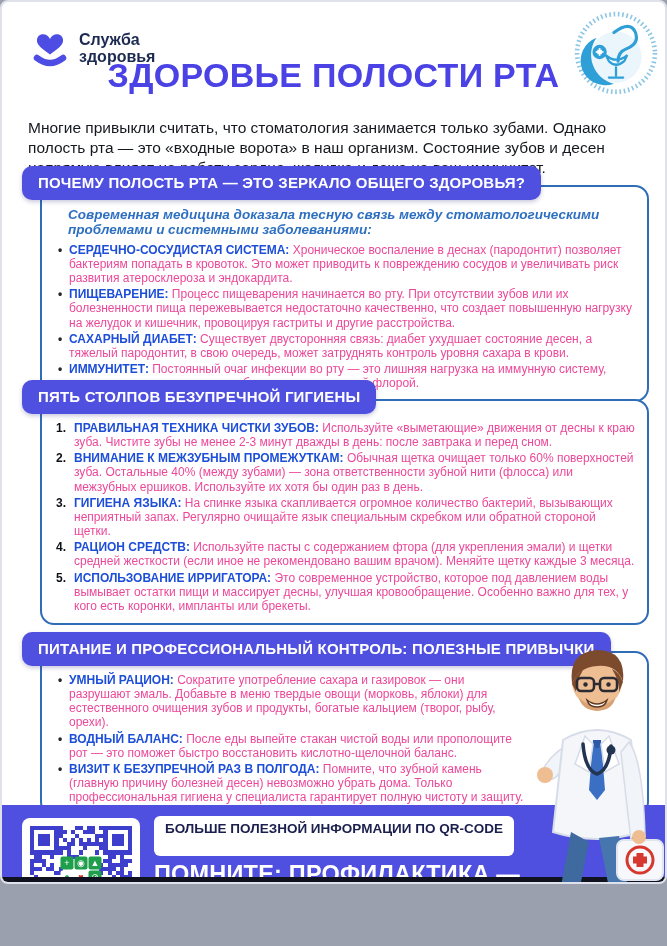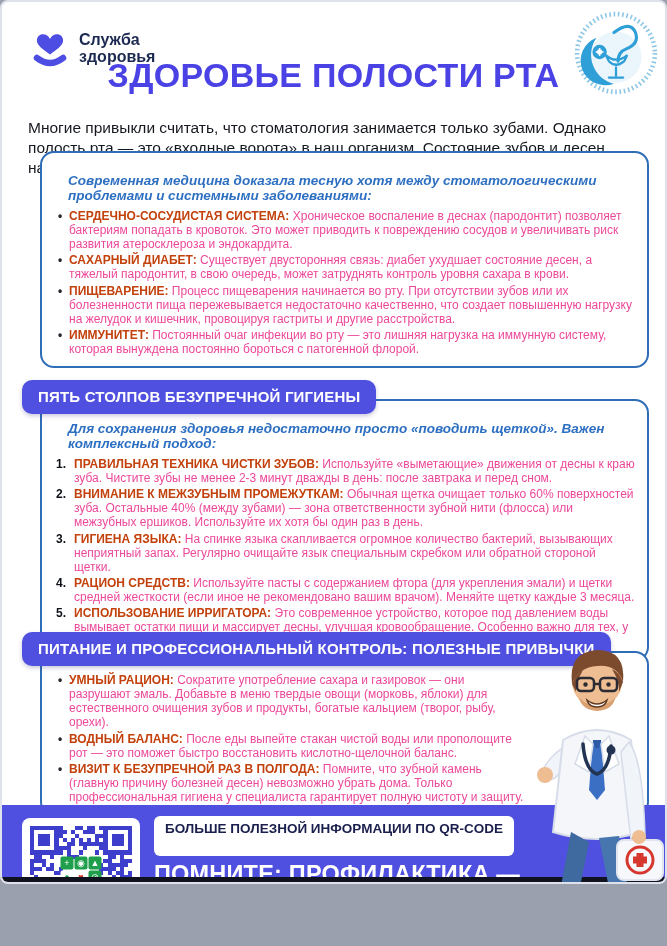--- a/index.html
+++ b/index.html
@@ -43,21 +43,21 @@
     font-weight:700;font-style:italic;color:#2d6fc1;
   }
   ul.items,ol.items{margin:0;padding:0;list-style:none;}
   .items li{
     position:relative;margin:0 0 2px 0;font-size:12px;line-height:1.18;color:#2e3138;
   }
   ul.items li{padding-left:13px;}
   ul.items li::before{content:"•";position:absolute;left:2px;top:0;color:#23262c;font-weight:700;}
   ol.items li{padding-left:18px;}
   .num{position:absolute;left:0;top:0;font-weight:800;color:#0d1016;}
-  .lbl{font-weight:800;color:#c2410c;}
+  .lbl{font-weight:800;color:#1d4ed8;}
   .txt{color:#ec4899;}
   
   .footer{position:absolute;left:0;right:0;top:803px;bottom:5px;background:#4f4fe0;z-index:10;}
   .qr-box{
     position:absolute;left:20px;top:13px;width:118px;height:118px;
     background:#fff;border-radius:8px;padding:8px;
   }
   #qr-modules{display:grid;grid-template-columns:repeat(25,1fr);grid-template-rows:repeat(25,1fr);width:102px;height:102px;}
   .qm{background:#3e3ecc;}
   .qr-icons{
@@ -107,35 +107,35 @@
       <path d="M32,44 Q42,53 53,44 L50,50 Q42,57 35,50 Z" fill="none" stroke="#2f9fd8" stroke-width="2.2"></path>
       <path d="M42,56 L42,64 M35,66 L49,66" stroke="#2f9fd8" stroke-width="2.2" stroke-linecap="round"></path>
     </svg>
 
     <div class="title">ЗДОРОВЬЕ ПОЛОСТИ РТА</div>
   </div>
 
   <p class="intro">Многие привыкли считать, что стоматология занимается только зубами. Однако полость рта — это «входные ворота» в наш организм. Состояние зубов и десен напрямую влияет на работу сердца, желудка и даже на ваш иммунитет.</p>
 
   <div class="section s1">
+    <div class="section-header">ПОЧЕМУ ПОЛОСТЬ РТА — ЭТО ЗЕРКАЛО ОБЩЕГО ЗДОРОВЬЯ?</div>
     <div class="section-box">
-      <p class="lead">Современная медицина доказала тесную хотя между стоматологическими проблемами и системными заболеваниями:</p>
+      <p class="lead">Современная медицина доказала тесную связь между стоматологическими проблемами и системными заболеваниями:</p>
       <ul class="items">
         <li><span class="lbl">СЕРДЕЧНО-СОСУДИСТАЯ СИСТЕМА:</span> <span class="txt">Хроническое воспаление в деснах (пародонтит) позволяет бактериям попадать в кровоток. Это может приводить к повреждению сосудов и увеличивать риск развития атеросклероза и эндокардита.</span></li>
+        <li><span class="lbl">ПИЩЕВАРЕНИЕ:</span> <span class="txt">Процесс пищеварения начинается во рту. При отсутствии зубов или их болезненности пища пережевывается недостаточно качественно, что создает повышенную нагрузку на желудок и кишечник, провоцируя гастриты и другие расстройства.</span></li>
         <li><span class="lbl">САХАРНЫЙ ДИАБЕТ:</span> <span class="txt">Существует двусторонняя связь: диабет ухудшает состояние десен, а тяжелый пародонтит, в свою очередь, может затруднять контроль уровня сахара в крови.</span></li>
-        <li><span class="lbl">ПИЩЕВАРЕНИЕ:</span> <span class="txt">Процесс пищеварения начинается во рту. При отсутствии зубов или их болезненности пища пережевывается недостаточно качественно, что создает повышенную нагрузку на желудок и кишечник, провоцируя гастриты и другие расстройства.</span></li>
         <li><span class="lbl">ИММУНИТЕТ:</span> <span class="txt">Постоянный очаг инфекции во рту — это лишняя нагрузка на иммунную систему, которая вынуждена постоянно бороться с патогенной флорой.</span></li>
       </ul>
     </div>
   </div>
 
   <div class="section s2">
     <div class="section-header">ПЯТЬ СТОЛПОВ БЕЗУПРЕЧНОЙ ГИГИЕНЫ</div>
     <div class="section-box">
-      <p class="lead">Для сохранения здоровья недостаточно просто «поводить щеткой». Важен комплексный подход:</p>
       <ol class="items">
         <li><span class="num">1.</span><span class="lbl">ПРАВИЛЬНАЯ ТЕХНИКА ЧИСТКИ ЗУБОВ:</span> <span class="txt">Используйте «выметающие» движения от десны к краю зуба. Чистите зубы не менее 2-3 минут дважды в день: после завтрака и перед сном.</span></li>
         <li><span class="num">2.</span><span class="lbl">ВНИМАНИЕ К МЕЖЗУБНЫМ ПРОМЕЖУТКАМ:</span> <span class="txt">Обычная щетка очищает только 60% поверхностей зуба. Остальные 40% (между зубами) — зона ответственности зубной нити (флосса) или межзубных ершиков. Используйте их хотя бы один раз в день.</span></li>
         <li><span class="num">3.</span><span class="lbl">ГИГИЕНА ЯЗЫКА:</span> <span class="txt">На спинке языка скапливается огромное количество бактерий, вызывающих неприятный запах. Регулярно очищайте язык специальным скребком или обратной стороной щетки.</span></li>
         <li><span class="num">4.</span><span class="lbl">РАЦИОН СРЕДСТВ:</span> <span class="txt">Используйте пасты с содержанием фтора (для укрепления эмали) и щетки средней жесткости (если иное не рекомендовано вашим врачом). Меняйте щетку каждые 3 месяца.</span></li>
         <li><span class="num">5.</span><span class="lbl">ИСПОЛЬЗОВАНИЕ ИРРИГАТОРА:</span> <span class="txt">Это современное устройство, которое под давлением воды вымывает остатки пищи и массирует десны, улучшая кровообращение. Особенно важно для тех, у кого есть коронки, импланты или брекеты.</span></li>
       </ol>
     </div>
   </div>
 

